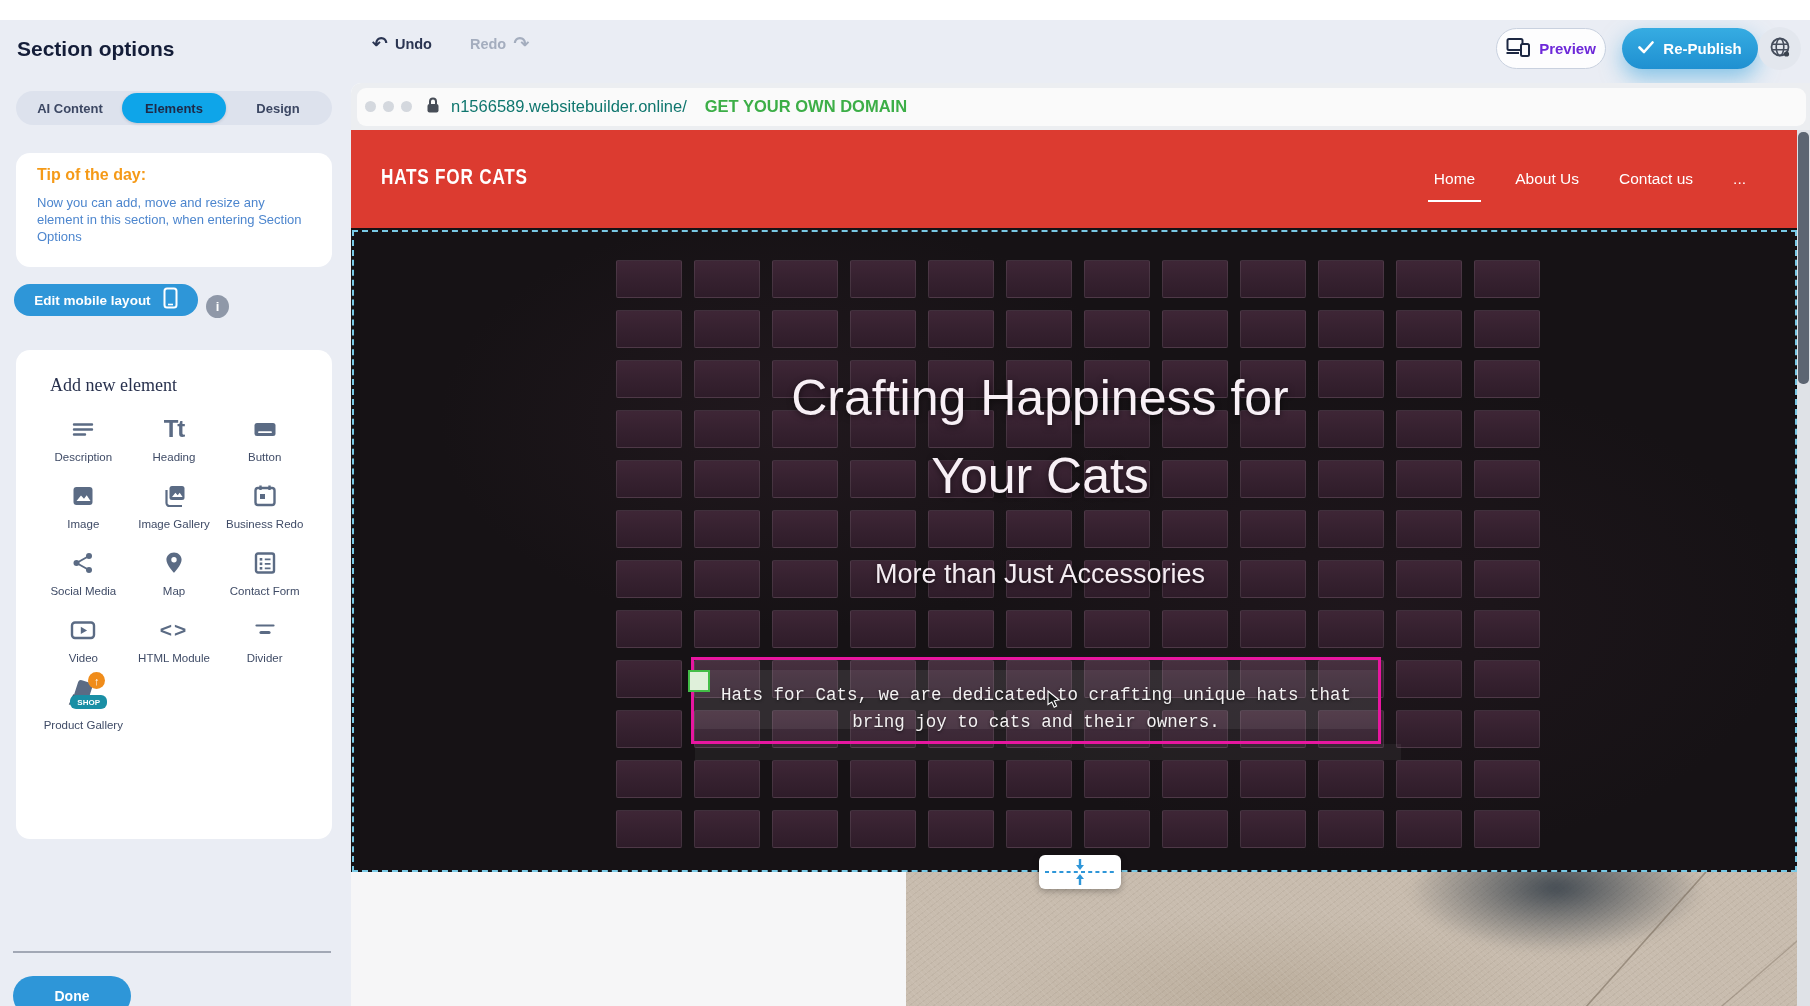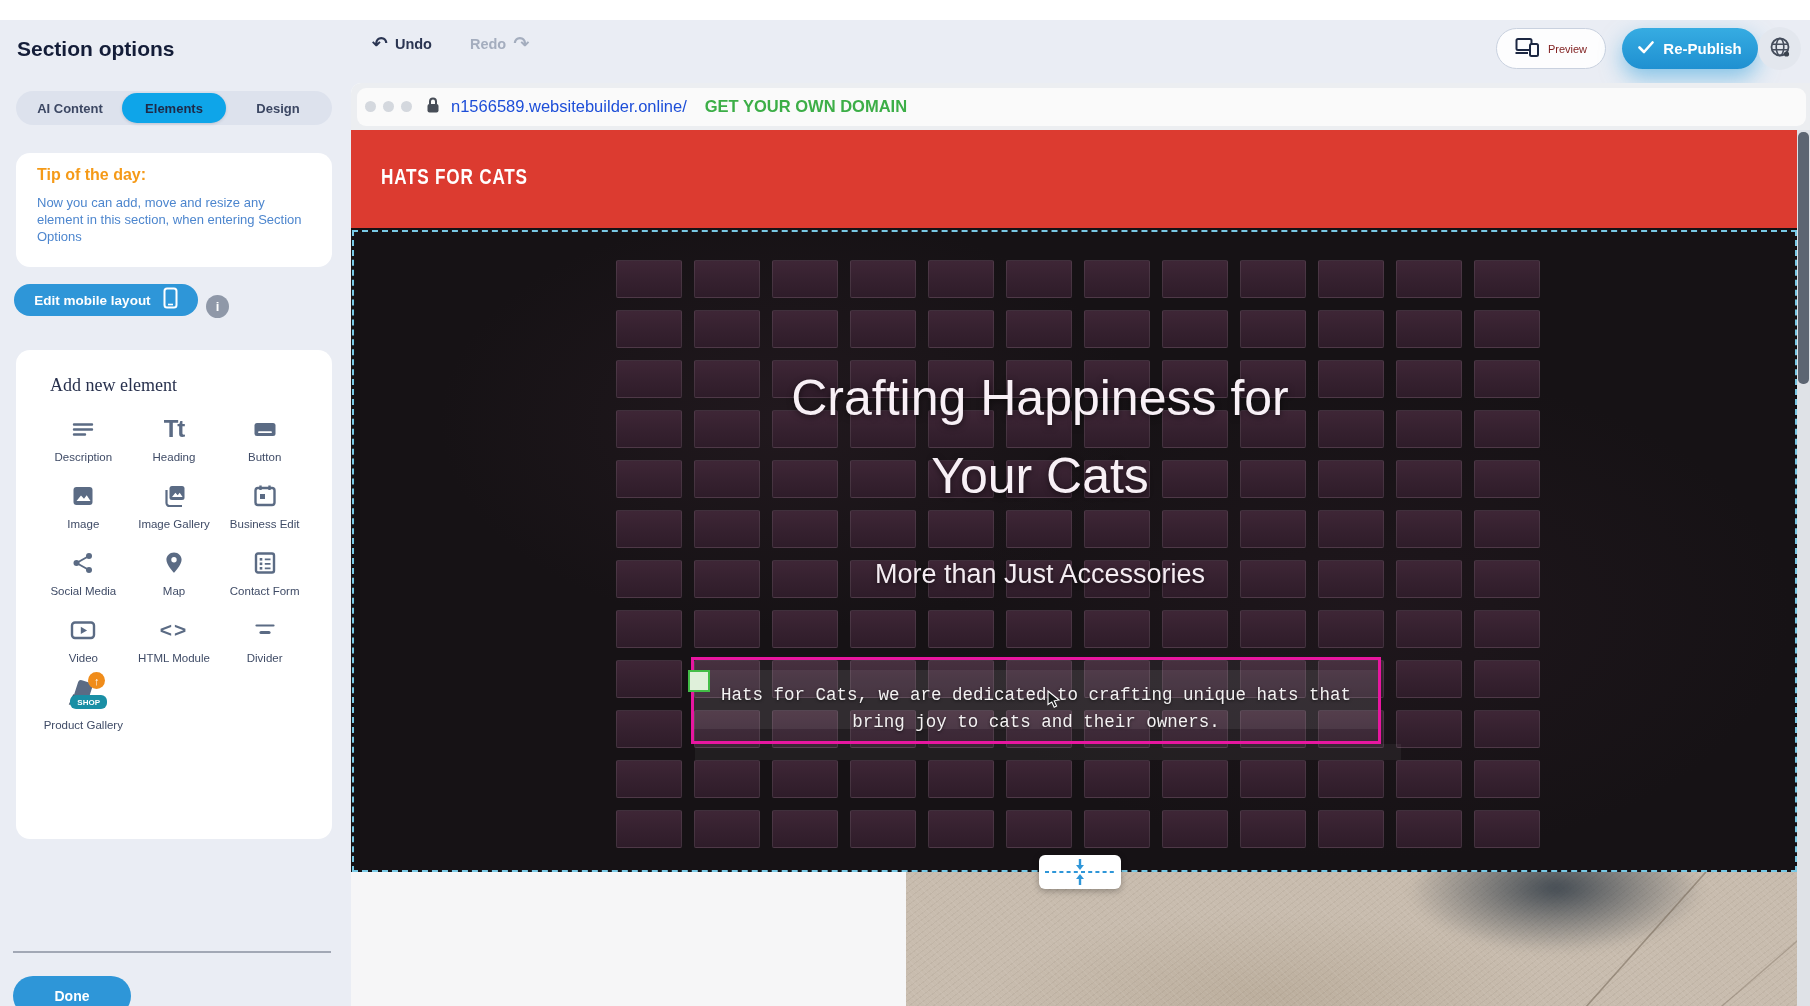--- a/index.html
+++ b/index.html
@@ -9,21 +9,21 @@
 
   
   .app-title { position:absolute; left:17px; top:17px; font-size:21px; font-weight:bold; color:#141d38; }
   .undo-redo { position:absolute; left:372px; top:14px; display:flex; align-items:center; gap:38px; }
   .ur-btn { display:flex; align-items:center; gap:7px; font-size:14.5px; font-weight:bold; cursor:pointer; }
   .ur-btn .glyph { font-size:19px; line-height:19px; }
   .undo { color:#2b3552; }
   .redo { color:#a4adbe; }
   .preview-btn { position:absolute; left:1496px; top:8px; width:110px; height:41px; border:1.5px solid #c9d1df;
     border-radius:21px; background:#fdfdfe; display:flex; align-items:center; justify-content:center; gap:9px; cursor:pointer; }
-  .preview-btn .lbl { font-size:11px; font-weight:normal; color:#7f1d1d; }
+  .preview-btn .lbl { font-size:15px; font-weight:bold; color:#6d28d9; }
   .republish-btn { position:absolute; left:1622px; top:8px; width:136px; height:41px; border-radius:21px;
     background:linear-gradient(180deg,#36ace2,#1f90d1); box-shadow:0 9px 22px rgba(47,160,220,.55);
     display:flex; align-items:center; justify-content:center; gap:9px; cursor:pointer; }
   .republish-btn .lbl { font-size:15px; font-weight:bold; color:#fff; }
   .globe-btn { position:absolute; left:1758px; top:7px; width:43px; height:43px; border-radius:50%;
     background:#e3e7ee; display:flex; align-items:center; justify-content:center; cursor:pointer; }
 
   
   .tabs { position:absolute; left:16px; top:71px; width:316px; height:34px; background:#dde2ed; border-radius:17px;
     display:flex; align-items:stretch; padding:2px; }
@@ -62,21 +62,21 @@
   .done-btn .lbl { font-size:14px; font-weight:bold; color:#fff; }
 
   
   .window { position:absolute; left:351px; top:63px; width:1459px; height:943px; background:#fff;
     border-radius:10px 0 0 0; overflow:hidden; }
   .chrome { position:absolute; top:0; left:0; right:0; height:47px; background:#eceef1; }
   .addr-pill { position:absolute; left:6px; top:5px; right:4px; height:38px; background:#fafafa; border-radius:9px; }
   .dots { position:absolute; left:14px; top:18px; display:flex; gap:7px; }
   .dot { width:11px; height:11px; border-radius:50%; background:#d4d8de; }
   .addr-row { position:absolute; left:74px; top:0; height:47px; display:flex; align-items:center; gap:10px; }
-  .url { font-size:16.5px; color:#1d4ed8; }
+  .url { font-size:16.5px; color:#0f766e; }
   .domain-cta { font-size:16.5px; font-weight:bold; color:#3cae47; margin-left:8px; cursor:pointer; }
 
   .site-header { position:absolute; top:47px; left:0; width:1459px; height:98px; background:#dc3b30; }
   .logo { position:absolute; left:30px; top:34px; color:#fff; font-size:22px; font-weight:bold;
     letter-spacing:1px; transform:scaleX(.78); transform-origin:left center; white-space:nowrap; }
   .site-nav { position:absolute; right:62px; top:0; height:98px; display:flex; align-items:center; gap:36px; }
   .nav-item { position:relative; color:#fff; font-size:15.5px; cursor:pointer; padding:6px 2px; }
   .nav-item.active::after { content:""; position:absolute; left:-4px; right:-4px; bottom:-8px; height:2px; background:#fff; }
 
   .hero { position:absolute; top:145px; left:0; width:1459px; height:644px; background:#161215; overflow:hidden;
@@ -227,21 +227,21 @@
           <div class="el-label">Image Gallery</div>
         </div>
         <div class="el-cell">
           <div class="el-icon">
             <svg width="28" height="28" viewBox="0 0 28 28">
               <rect x="4.5" y="6" width="19" height="17" rx="2.5" fill="none" stroke="#5b6b84" stroke-width="2.4"></rect>
               <path d="M9.5 3.5 V8 M18.5 3.5 V8" stroke="#5b6b84" stroke-width="2.4"></path>
               <rect x="9" y="12" width="5" height="5" fill="#5b6b84"></rect>
             </svg>
           </div>
-          <div class="el-label">Business Edit</div>
+          <div class="el-label">Business Redo</div>
         </div>
         <div class="el-cell">
           <div class="el-icon">
             <svg width="28" height="28" viewBox="0 0 28 28">
               <circle cx="7.5" cy="14" r="3" fill="#5b6b84"></circle>
               <circle cx="20" cy="7" r="3" fill="#5b6b84"></circle>
               <circle cx="20" cy="21" r="3" fill="#5b6b84"></circle>
               <path d="M7.5 14 L20 7 M7.5 14 L20 21" stroke="#5b6b84" stroke-width="2" fill="none"></path>
             </svg>
           </div>
@@ -326,20 +326,26 @@
               <path d="M5 8 V5.5 a3 3 0 0 1 6 0 V8" fill="none" stroke="#474d57" stroke-width="2"></path>
             </svg>
         </span>
         <span class="url">n1566589.websitebuilder.online/</span>
         <span class="domain-cta">GET YOUR OWN DOMAIN</span>
       </div>
     </div>
 
     <div class="site-header">
       <div class="logo">HATS FOR CATS</div>
+      <div class="site-nav" id="site-nav">
+          <div class="nav-item active">Home</div>
+          <div class="nav-item">About Us</div>
+          <div class="nav-item">Contact us</div>
+          <div class="nav-item">...</div>
+        </div>
     </div>
 
     <div class="hero">
       <div class="tile-grid" id="tile-grid">
           <div class="tile"></div>
           <div class="tile"></div>
           <div class="tile"></div>
           <div class="tile"></div>
           <div class="tile"></div>
           <div class="tile"></div>

